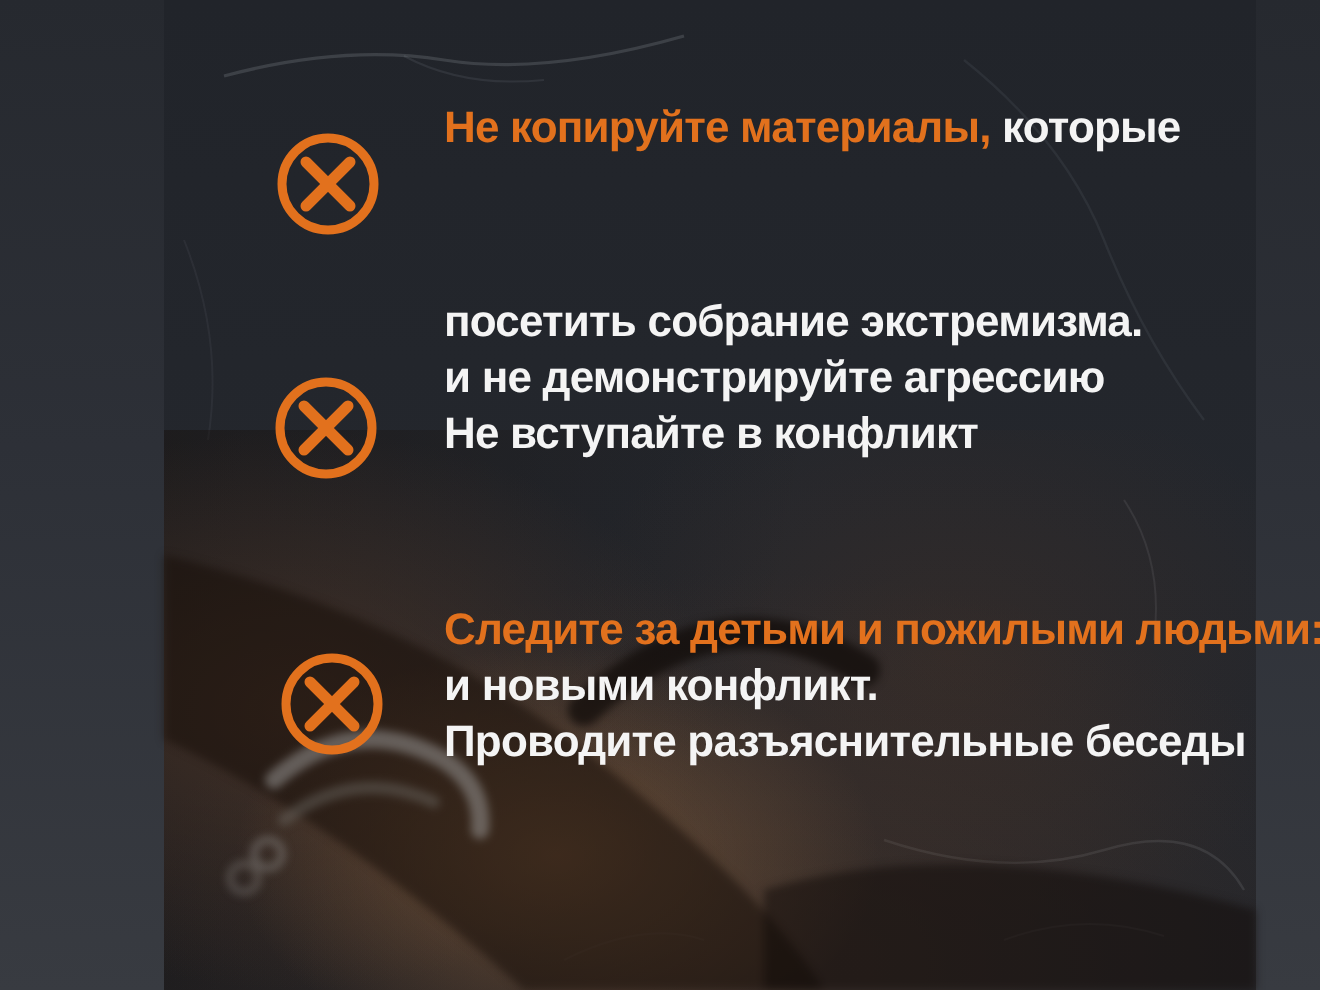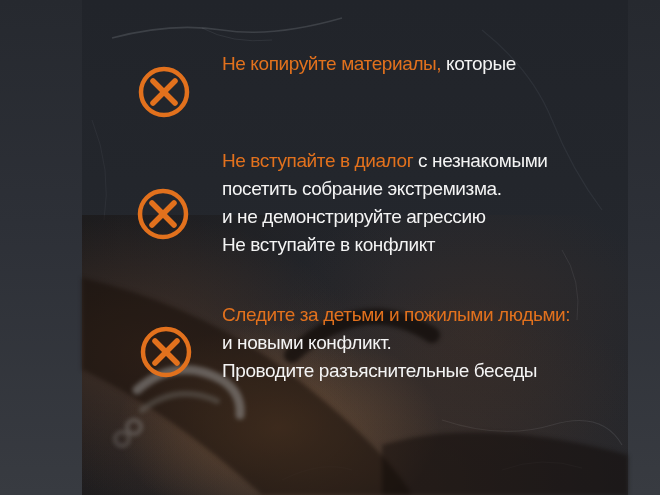--- a/index.html
+++ b/index.html
@@ -45,22 +45,22 @@
   
   .item { position: absolute; }
   .item-icon {
     position: absolute;
     width: 56px;
     height: 56px;
   }
   .item-text {
     position: absolute;
     left: 222px;
-    font-size: 19px;
-    font-weight: 400;
+    font-size: 22px;
+    font-weight: 700;
     letter-spacing: -0.4px;
     line-height: 28px;
     color: #f4f4f4;
     white-space: nowrap;
   }
   .hl { color: #e2711d; }
 </style>
 </head>
 <body>
 
@@ -106,21 +106,20 @@
     </div>
   </div>
 
   <div class="item">
     <svg class="item-icon" style="left:135px; top:186px;" viewBox="0 0 56 56">
       <circle cx="28" cy="28" r="23" fill="none" stroke="#e2711d" stroke-width="4.5"></circle>
       <line x1="17" y1="17" x2="39" y2="39" stroke="#e2711d" stroke-width="5.5" stroke-linecap="round"></line>
       <line x1="39" y1="17" x2="17" y2="39" stroke="#e2711d" stroke-width="5.5" stroke-linecap="round"></line>
     </svg>
     <div class="item-text" style="top:147px;">
-      <div><span class="hl">Не вступайте в диалог</span><span> с незнакомыми</span></div>
       <div>посетить собрание экстремизма.</div>
       <div>и не демонстрируйте агрессию</div>
       <div>Не вступайте в конфликт</div>
     </div>
   </div>
 
   <div class="item">
     <svg class="item-icon" style="left:138px; top:324px;" viewBox="0 0 56 56">
       <circle cx="28" cy="28" r="23" fill="none" stroke="#e2711d" stroke-width="4.5"></circle>
       <line x1="17" y1="17" x2="39" y2="39" stroke="#e2711d" stroke-width="5.5" stroke-linecap="round"></line>

